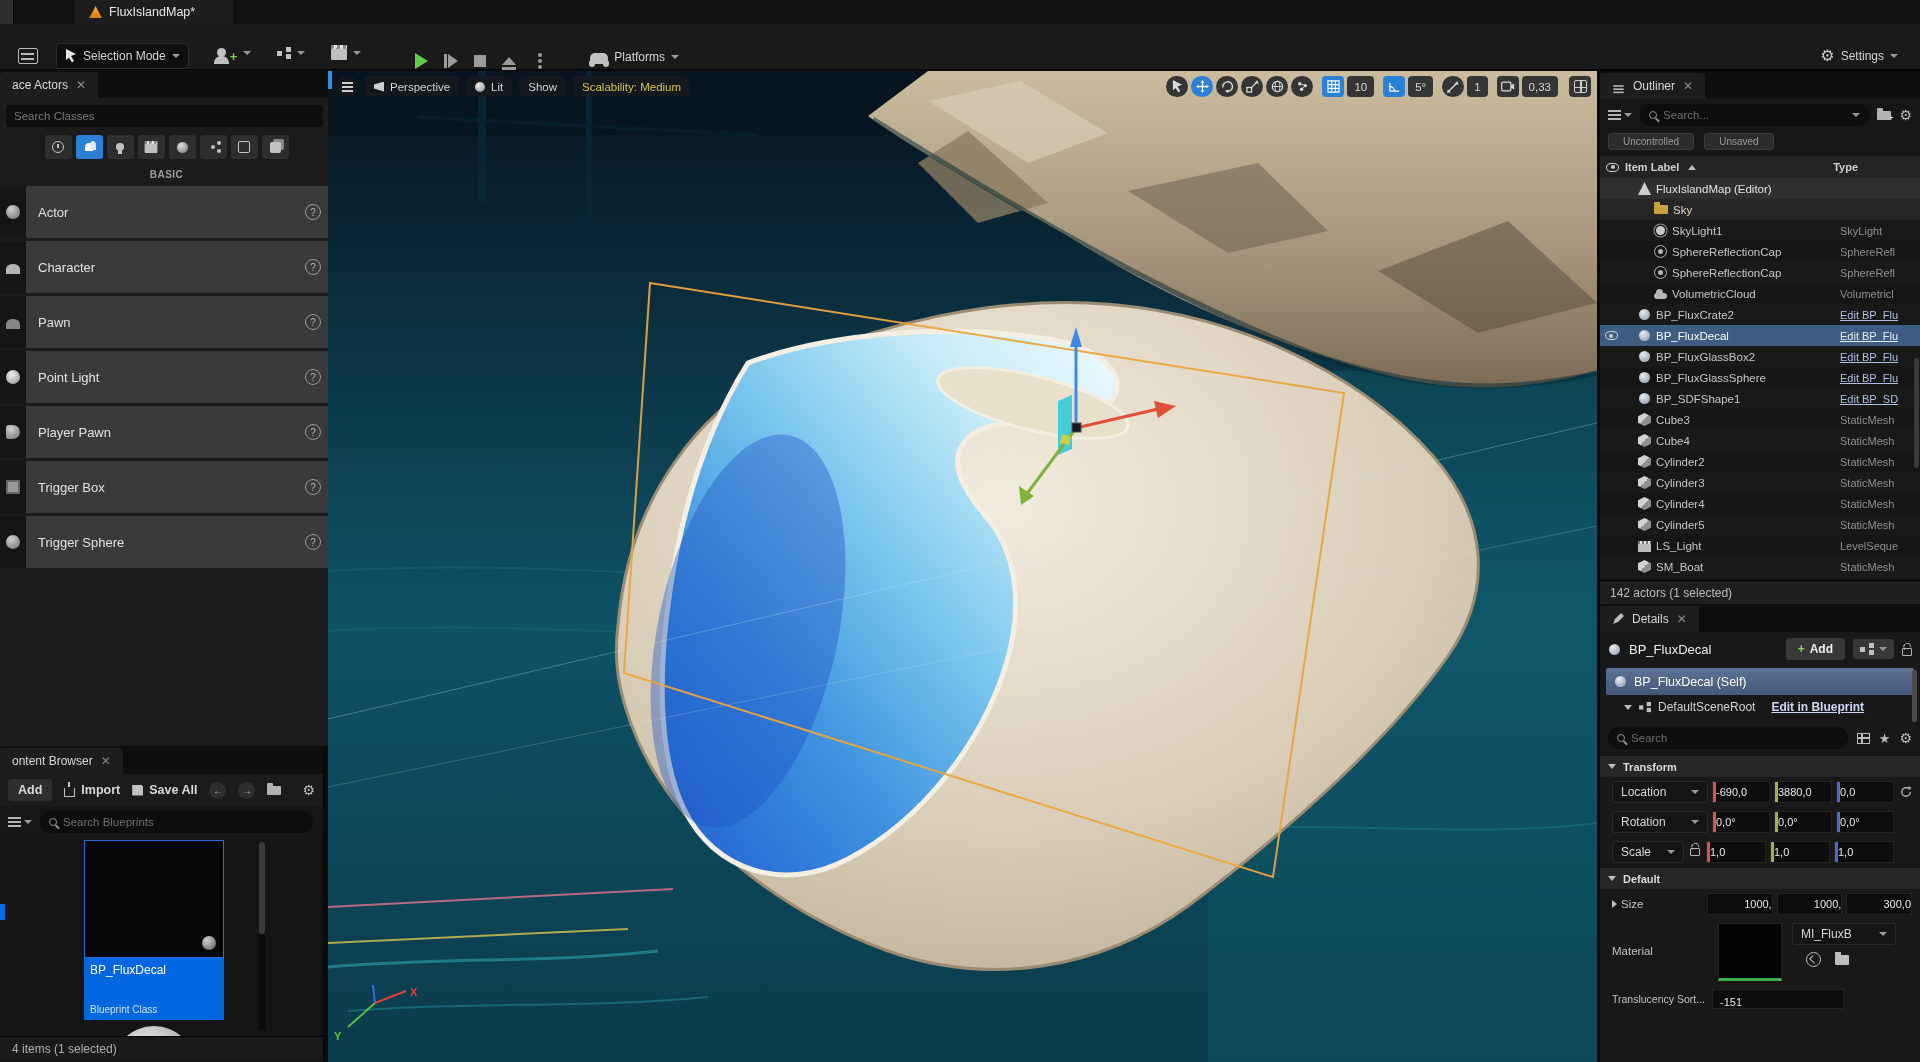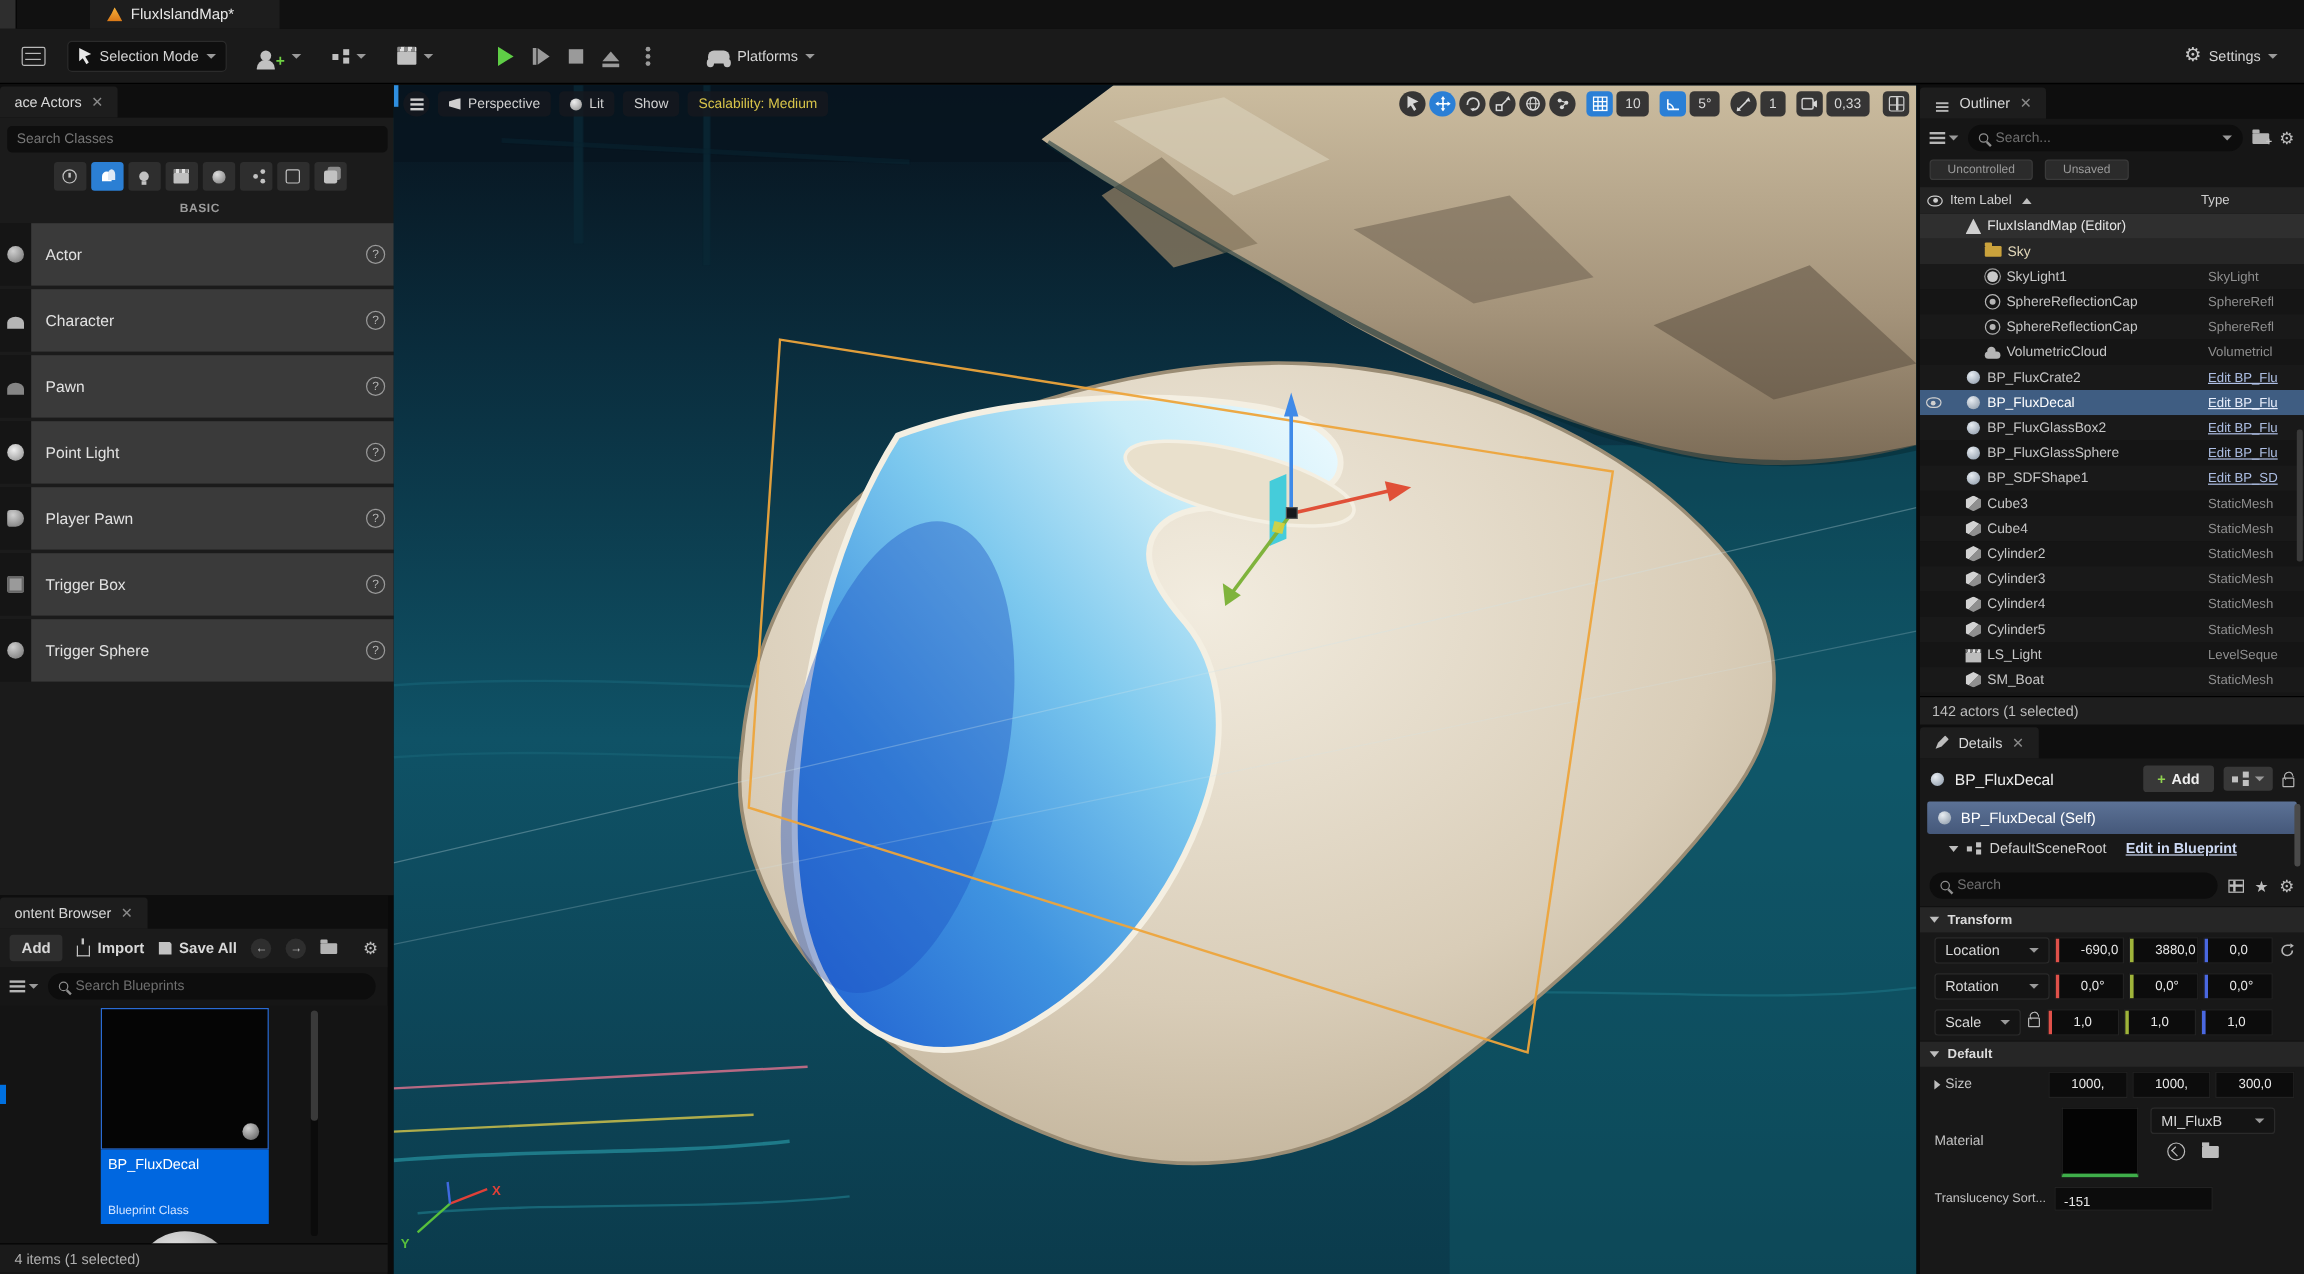--- a/index.html
+++ b/index.html
@@ -5,21 +5,21 @@
   *{box-sizing:border-box;margin:0;padding:0}
   html,body{width:1920px;height:1062px;overflow:hidden;background:#0a0a0a;
     font-family:"Liberation Sans",sans-serif;color:#c8c8c8;font-size:12px}
   .abs{position:absolute}
   
   #tabbar{left:0;top:0;width:1920px;height:24px;background:#111}
   .tab-sliver{left:0;top:0;width:14px;height:24px;background:#2e2e2e;border-right:1px solid #000}
   .level-tab{left:75px;top:0;height:24px;min-width:158px;background:#1d1d1d;display:flex;align-items:center;gap:7px;padding:0 14px;color:#e8e8e8;font-size:12.5px}
   .ue-flame{width:13px;height:12px;background:linear-gradient(180deg,#f6b23c,#d97716);clip-path:polygon(50% 0,78% 55%,100% 100%,0 100%,30% 45%)}
   
-  #toolbar{left:0;top:24px;width:1920px;height:46px;background:#1a1a1a;border-bottom:1px solid #000;display:flex;align-items:center}
+  #toolbar{left:0;top:24px;width:1920px;height:46px;background:#1a1a1a;border-bottom:1px solid #000;display:flex;align-items:flex-end}
   .tb-group{display:flex;align-items:center;gap:10px}
   .tb-btn{display:flex;align-items:center;gap:6px;padding:5px 8px;border-radius:4px;color:#d4d4d4}
   .dark-pill{background:#0f0f0f;border:1px solid #2b2b2b}
   .chev{width:0;height:0;border-left:4px solid transparent;border-right:4px solid transparent;border-top:4px solid #9a9a9a;display:inline-block}
   .drawer-icon{width:20px;height:16px;border:1.5px solid #b9b9b9;border-radius:2px;position:relative}
   .drawer-icon:after{content:'';position:absolute;left:2px;top:4px;width:13px;height:1.5px;background:#b9b9b9;box-shadow:0 5px 0 #b9b9b9}
   .cursor-glyph{width:12px;height:14px}
   .person-icon{width:9px;height:9px;border-radius:50%;background:#c0c0c0;position:relative;margin-right:2px}
   .person-icon:after{content:'';position:absolute;top:8px;left:-3px;width:15px;height:8px;border-radius:7px 7px 0 0;background:#c0c0c0}
   .plus-badge{color:#6fd143;font-weight:bold;font-size:13px;margin-left:-4px;margin-top:8px}
@@ -128,21 +128,21 @@
   .quad-ic:after{content:'';position:absolute;top:50%;left:0;height:1.5px;width:100%;background:#cfcfcf}
   .vp-focus{position:absolute;left:0;top:0;width:4px;height:18px;background:#2f8fe0;z-index:6}
   
   #outliner{left:1600px;top:71px;width:320px;height:533px;background:#161616;display:flex;flex-direction:column}
   .ol-toolbar{display:flex;align-items:center;gap:8px;padding:5px 8px}
   .icon-btn{display:flex;align-items:center;gap:3px}
   .foldplus{position:relative}
   .foldplus:after{content:'+';position:absolute;right:-2px;bottom:-3px;color:#6fd143;font-size:9px;font-weight:bold}
   .ol-chips{display:flex;gap:10px;padding:2px 8px 6px}
   .chip{background:#2b2b2b;border:1px solid #3a3a3a;border-radius:3px;color:#9a9a9a;font-size:10px;padding:2px 14px}
-  .ol-header{display:flex;align-items:center;height:22px;background:#232323;padding:0 6px;color:#d0d0d0;font-weight:normal;font-size:11px;gap:6px}
+  .ol-header{display:flex;align-items:center;height:22px;background:#232323;padding:0 6px;color:#d0d0d0;font-weight:bold;font-size:11px;gap:6px}
   .eye{width:13px;height:13px;position:relative;flex:none}
   .eye:before{content:'';position:absolute;inset:2px 0;border:1.5px solid #cfcfcf;border-radius:50%/60%}
   .eye:after{content:'';position:absolute;left:4.5px;top:4.5px;width:4px;height:4px;border-radius:50%;background:#cfcfcf}
   .sortarrow{width:0;height:0;border-left:4px solid transparent;border-right:4px solid transparent;border-bottom:5px solid #bdbdbd;display:inline-block;margin-left:3px}
   .ol-typehead{margin-left:auto;margin-right:56px}
   .ol-rows{flex:1;overflow:hidden;position:relative}
   .ol-row{display:flex;align-items:center;height:21px;padding-right:4px;font-size:11.5px;color:#c6c6c6;position:relative}
   .ol-row:nth-child(odd){background:#191919}
   .ol-row:nth-child(even){background:#151515}
   .ol-row.hdr1{background:#2f2f2f;color:#e4e4e4}
@@ -184,21 +184,21 @@
   .dt-tree-scroll{position:absolute;right:-3px;top:2px;width:5px;height:52px;background:#4a4a4a;border-radius:2px}
   .dt-searchrow{display:flex;align-items:center;gap:9px;padding:6px 8px}
   .gridic{width:13px;height:11px;border:1.5px solid #bdbdbd;position:relative}
   .gridic:before{content:'';position:absolute;left:33%;top:0;width:1.5px;height:100%;background:#bdbdbd}
   .gridic:after{content:'';position:absolute;top:40%;left:0;height:1.5px;width:100%;background:#bdbdbd}
   .sec-head{display:flex;align-items:center;gap:7px;height:22px;background:#262626;border-top:1px solid #101010;padding:0 8px;color:#dcdcdc;font-weight:bold;font-size:11px}
   .prop-row{display:flex;align-items:center;gap:4px;padding:4px 8px 4px 12px}
   .prop-label-btn{background:#141414;border:1px solid #2a2a2a;border-radius:3px;height:22px;display:flex;align-items:center;gap:10px;padding:0 8px;width:96px;color:#d8d8d8;justify-content:space-between}
   .numf{background:#0c0c0c;border:1px solid #222;height:22px;display:flex;align-items:center;flex:1;min-width:0;overflow:hidden}
   .numf .bar{width:3px;height:100%;flex:none}
-  .numf .val{padding:0 18px;color:#e8e8e8;font-size:11px;white-space:nowrap}
+  .numf .val{padding:0 0;color:#e8e8e8;font-size:11px;white-space:nowrap}
   .bar.x{background:#e0514a}.bar.y{background:#9fb43a}.bar.z{background:#4a68e0}
   .resetic{width:12px;height:12px;flex:none;margin-left:2px}
   .plain-label{width:96px;flex:none;color:#c2c2c2;font-size:11.5px;white-space:nowrap;overflow:hidden}
   .matwrap{display:flex;gap:10px;padding:4px 8px 4px 12px;align-items:flex-start}
   .mat-thumb{width:64px;height:58px;background:#040404;border:1px solid #232323;border-bottom:3px solid #3fae4a}
   .mat-col{display:flex;flex-direction:column;gap:7px}
   .mat-dd{background:#141414;border:1px solid #2a2a2a;border-radius:3px;height:22px;display:flex;align-items:center;gap:8px;padding:0 8px;color:#d8d8d8;width:104px;justify-content:space-between}
   .mat-icons{display:flex;gap:14px;padding-left:14px}
   .backarrow{width:15px;height:15px;border:1.5px solid #bdbdbd;border-radius:50%;position:relative}
   .backarrow:after{content:'';position:absolute;left:3px;top:4px;width:6px;height:4px;border-left:1.5px solid #bdbdbd;border-bottom:1.5px solid #bdbdbd;transform:rotate(45deg)}

